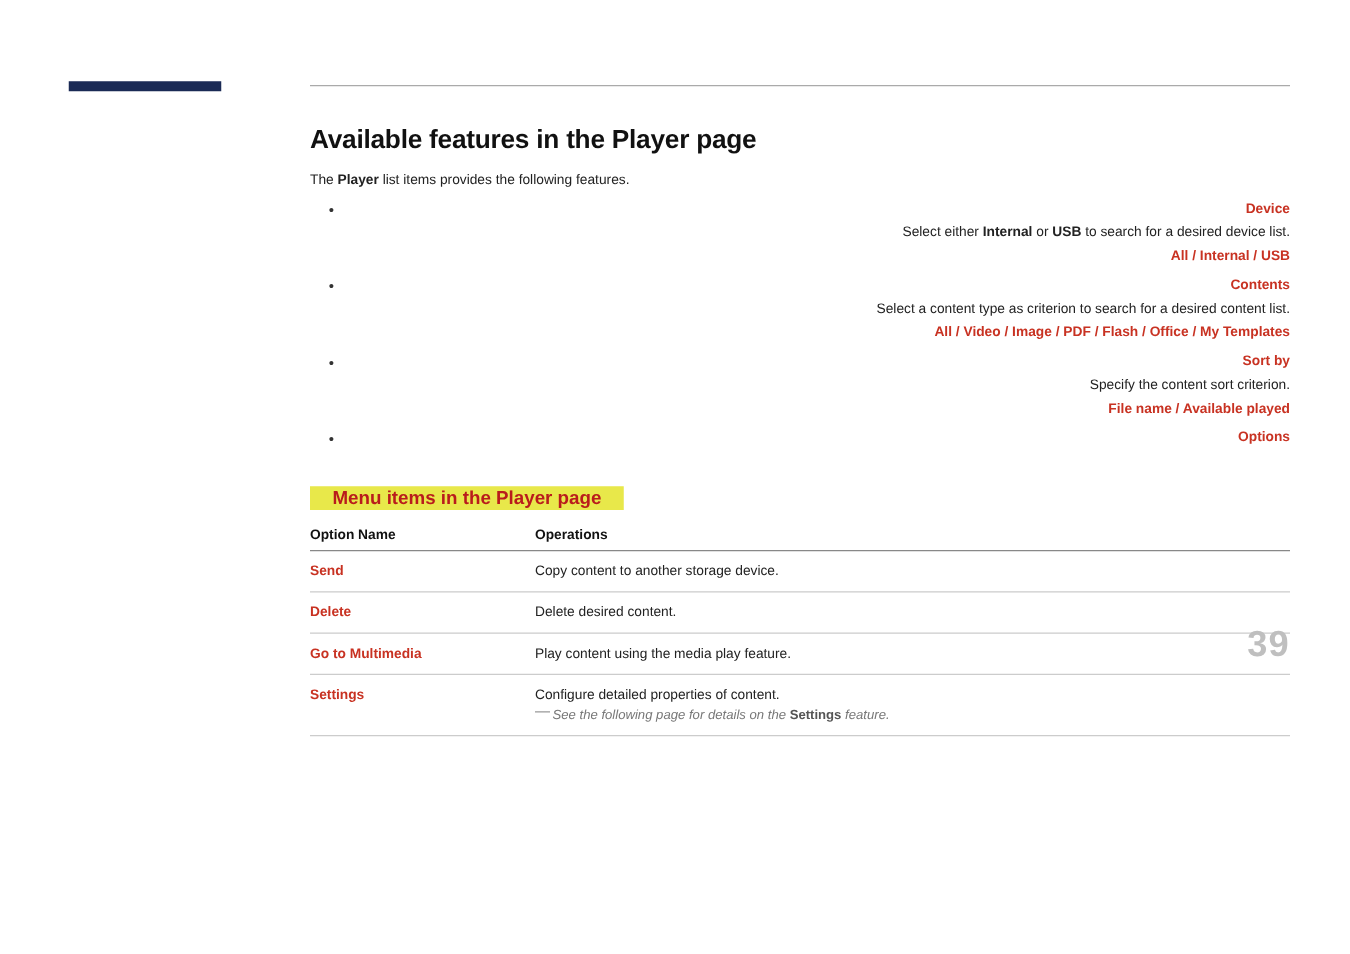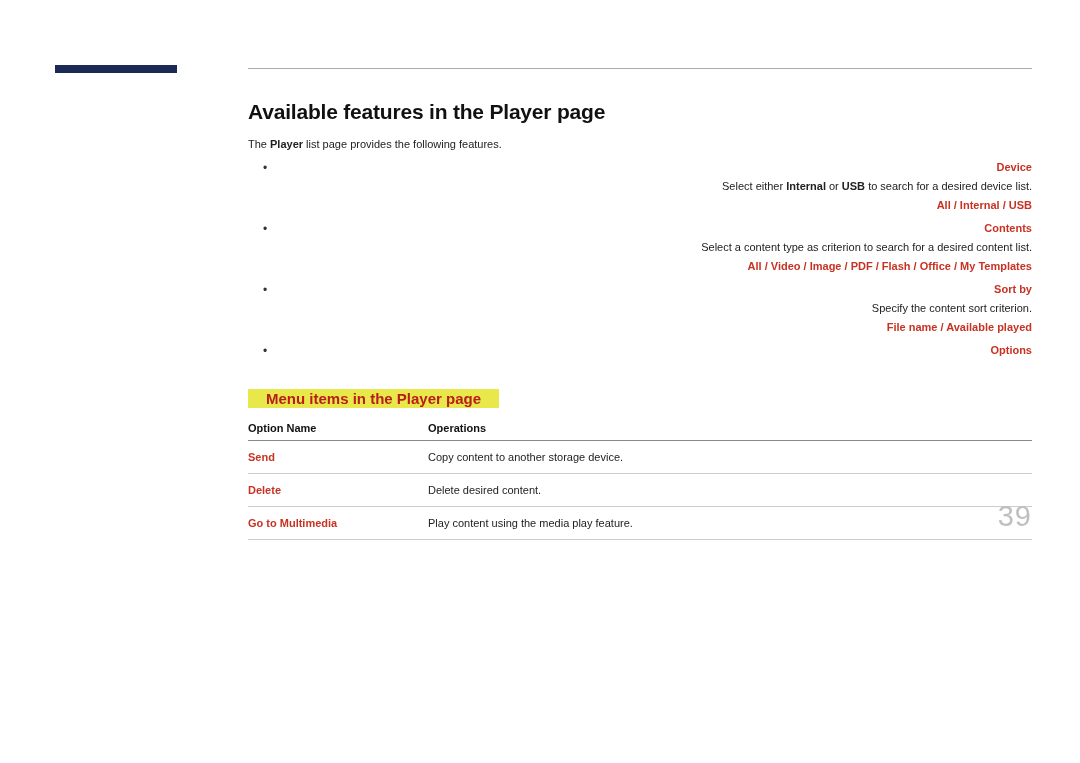--- a/index.html
+++ b/index.html
@@ -146,37 +146,37 @@
     font-weight: 700;
     font-style: normal;
     color: #555;
   }
   .page-number {
     position: absolute;
     right: 48px;
     bottom: 28px;
     font-size: 29px;
     color: #bfbfbf;
-    font-weight: 400;
+    font-weight: 700;
     letter-spacing: 1px;
     text-align: center;
   }
 </style>
 </head>
 <body>
 
 <div class="page">
   <div class="header-bar"></div>
   <div class="top-line"></div>
 
   <div class="content">
     <h1>Available features in the Player page</h1>
 
     <p class="intro">
-      <span>The </span><span class="bold">Player</span><span> list page provides the following features.</span>
+      <span>The </span><span class="bold">Player</span><span> list items provides the following features.</span>
     </p>
 
     <ul class="features">
       <li>
         <span class="feat-label">Device</span>
         <span class="feat-desc">
           <span>Select either </span><span class="bold">Internal</span><span> or </span><span class="bold">USB</span><span> to search for a desired device list.</span>
         </span>
         <span class="red-path">All / Internal / USB</span>
       </li>
@@ -210,18 +210,27 @@
           <td class="opt-desc">Copy content to another storage device.</td>
         </tr>
         <tr>
           <td class="opt-name">Delete</td>
           <td class="opt-desc">Delete desired content.</td>
         </tr>
         <tr>
           <td class="opt-name">Go to Multimedia</td>
           <td class="opt-desc">Play content using the media play feature.</td>
         </tr>
+        <tr>
+          <td class="opt-name">Settings</td>
+          <td class="opt-desc">
+            <span>Configure detailed properties of content.</span>
+            <span class="note">
+              <span class="dash"></span><span>See the following page for details on the </span><span class="bold-normal">Settings</span><span> feature.</span>
+            </span>
+          </td>
+        </tr>
       </tbody>
     </table>
   </div>
 
   <div class="page-number">39</div>
 </div>
 
 </body></html>

